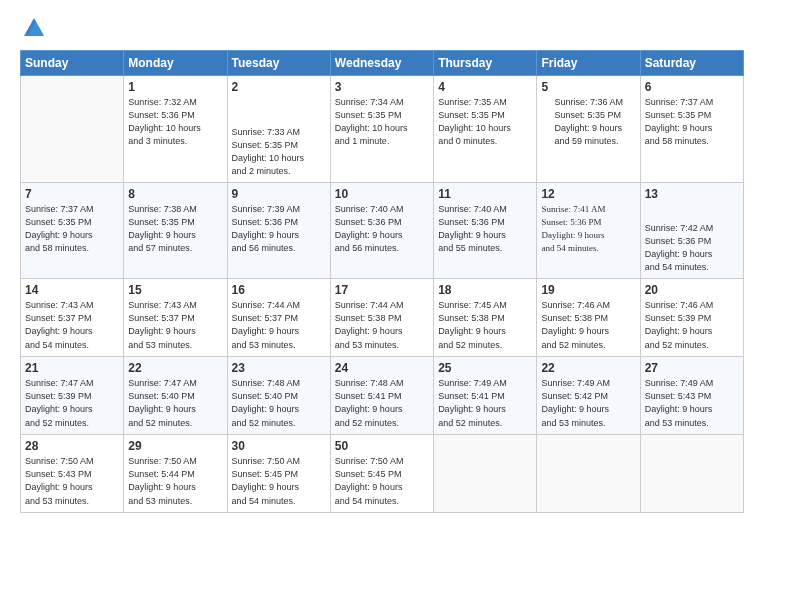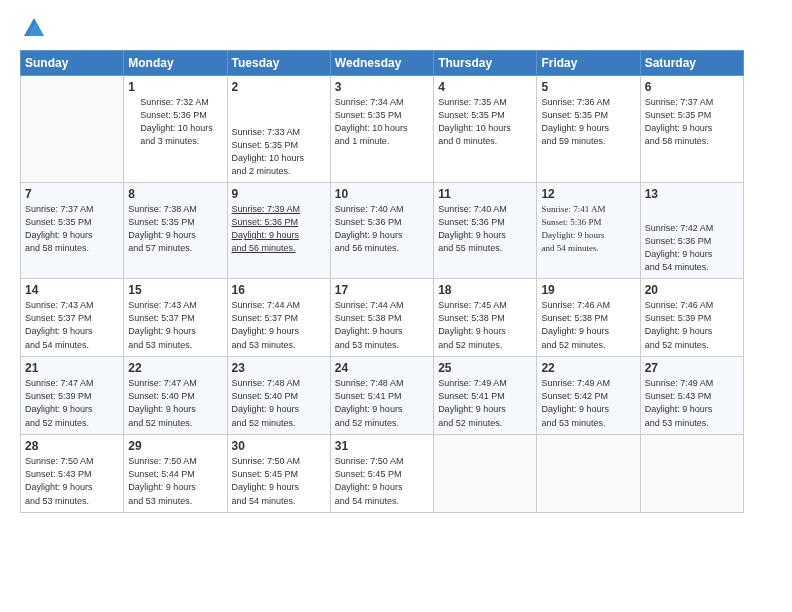--- a/index.html
+++ b/index.html
@@ -124,21 +124,21 @@
           <th>Thursday</th>
           <th>Friday</th>
           <th>Saturday</th>
         </tr>
     </thead>
     <tbody id="calendar-body">
     <tr>
           <td class="empty"></td>
           <td>
             <span class="day-number">1</span>
-            <div class="day-info" style="white-space: pre-line; margin-left: 12px;">Sunrise: 7:32 AM
+            <div class="day-info" style="white-space: pre-line;">Sunrise: 7:32 AM
 Sunset: 5:36 PM
 Daylight: 10 hours
 and 3 minutes.</div>
           </td>
           <td>
             <span class="day-number">2</span>
             <div class="day-info" style="white-space: pre-line; margin-top: 32px;">Sunrise: 7:33 AM
 Sunset: 5:35 PM
 Daylight: 10 hours
 and 2 minutes.</div>
@@ -152,21 +152,21 @@
           </td>
           <td>
             <span class="day-number">4</span>
             <div class="day-info" style="white-space: pre-line;">Sunrise: 7:35 AM
 Sunset: 5:35 PM
 Daylight: 10 hours
 and 0 minutes.</div>
           </td>
           <td>
             <span class="day-number">5</span>
-            <div class="day-info" style="white-space: pre-line;">Sunrise: 7:36 AM
+            <div class="day-info" style="white-space: pre-line; margin-left: 13px;">Sunrise: 7:36 AM
 Sunset: 5:35 PM
 Daylight: 9 hours
 and 59 minutes.</div>
           </td>
           <td>
             <span class="day-number">6</span>
             <div class="day-info" style="white-space: pre-line;">Sunrise: 7:37 AM
 Sunset: 5:35 PM
 Daylight: 9 hours
 and 58 minutes.</div>
@@ -182,21 +182,21 @@
           </td>
           <td>
             <span class="day-number">8</span>
             <div class="day-info" style="white-space: pre-line;">Sunrise: 7:38 AM
 Sunset: 5:35 PM
 Daylight: 9 hours
 and 57 minutes.</div>
           </td>
           <td>
             <span class="day-number">9</span>
-            <div class="day-info" style="white-space: pre-line; text-decoration: underline;">Sunrise: 7:39 AM
+            <div class="day-info" style="white-space: pre-line;">Sunrise: 7:39 AM
 Sunset: 5:36 PM
 Daylight: 9 hours
 and 56 minutes.</div>
           </td>
           <td>
             <span class="day-number">10</span>
             <div class="day-info" style="white-space: pre-line;">Sunrise: 7:40 AM
 Sunset: 5:36 PM
 Daylight: 9 hours
 and 56 minutes.</div>
@@ -341,21 +341,21 @@
 and 53 minutes.</div>
           </td>
           <td>
             <span class="day-number">30</span>
             <div class="day-info" style="white-space: pre-line;">Sunrise: 7:50 AM
 Sunset: 5:45 PM
 Daylight: 9 hours
 and 54 minutes.</div>
           </td>
           <td>
-            <span class="day-number">31</span>
+            <span class="day-number">50</span>
             <div class="day-info" style="white-space: pre-line;">Sunrise: 7:50 AM
 Sunset: 5:45 PM
 Daylight: 9 hours
 and 54 minutes.</div>
           </td>
           <td class="empty"></td>
           <td class="empty"></td>
           <td class="empty"></td>
         </tr>
       </tbody>

